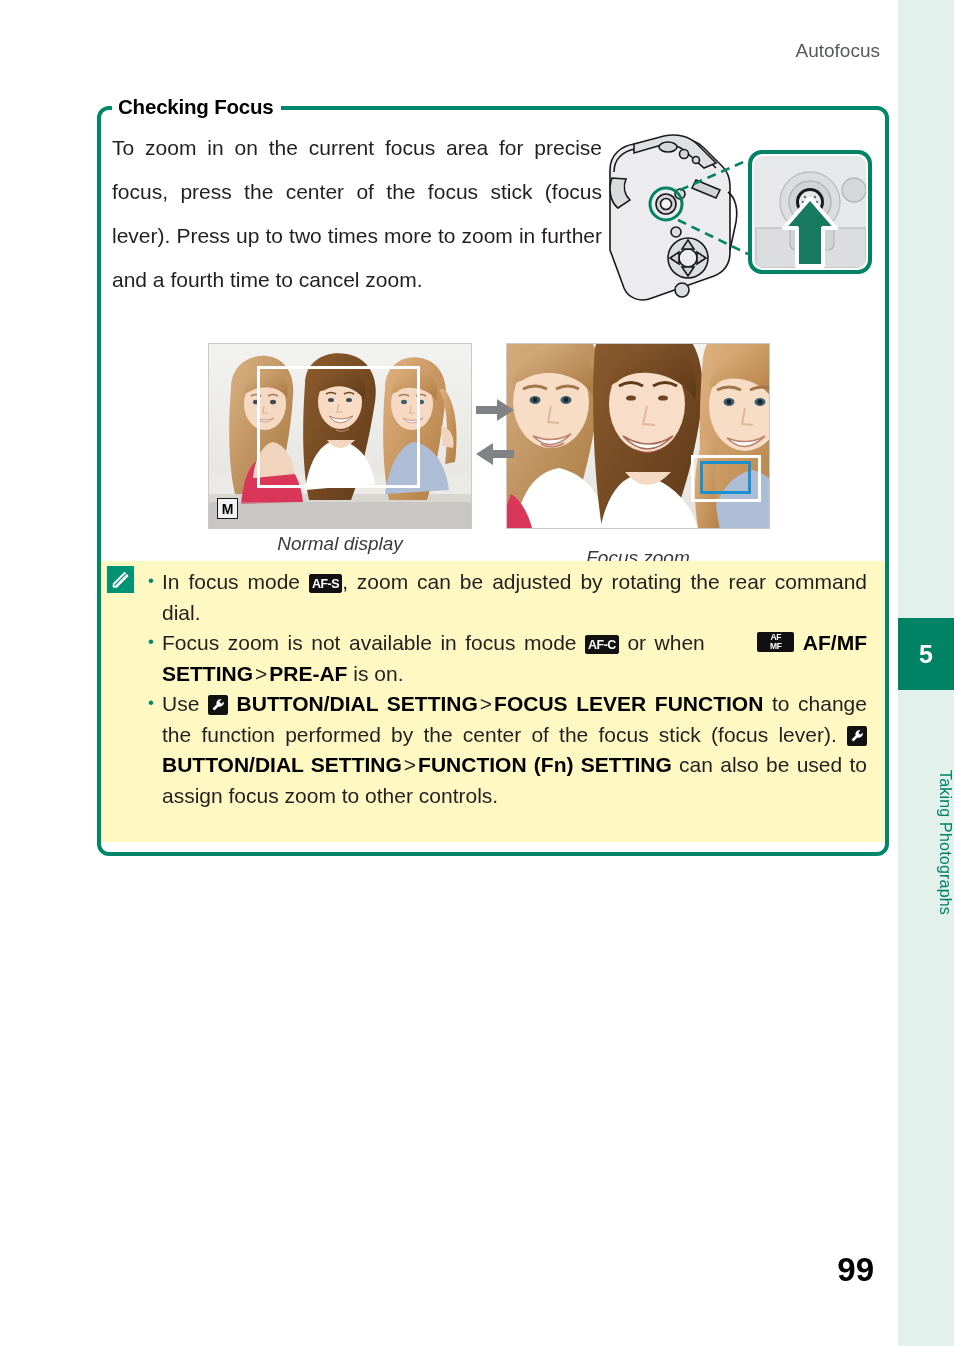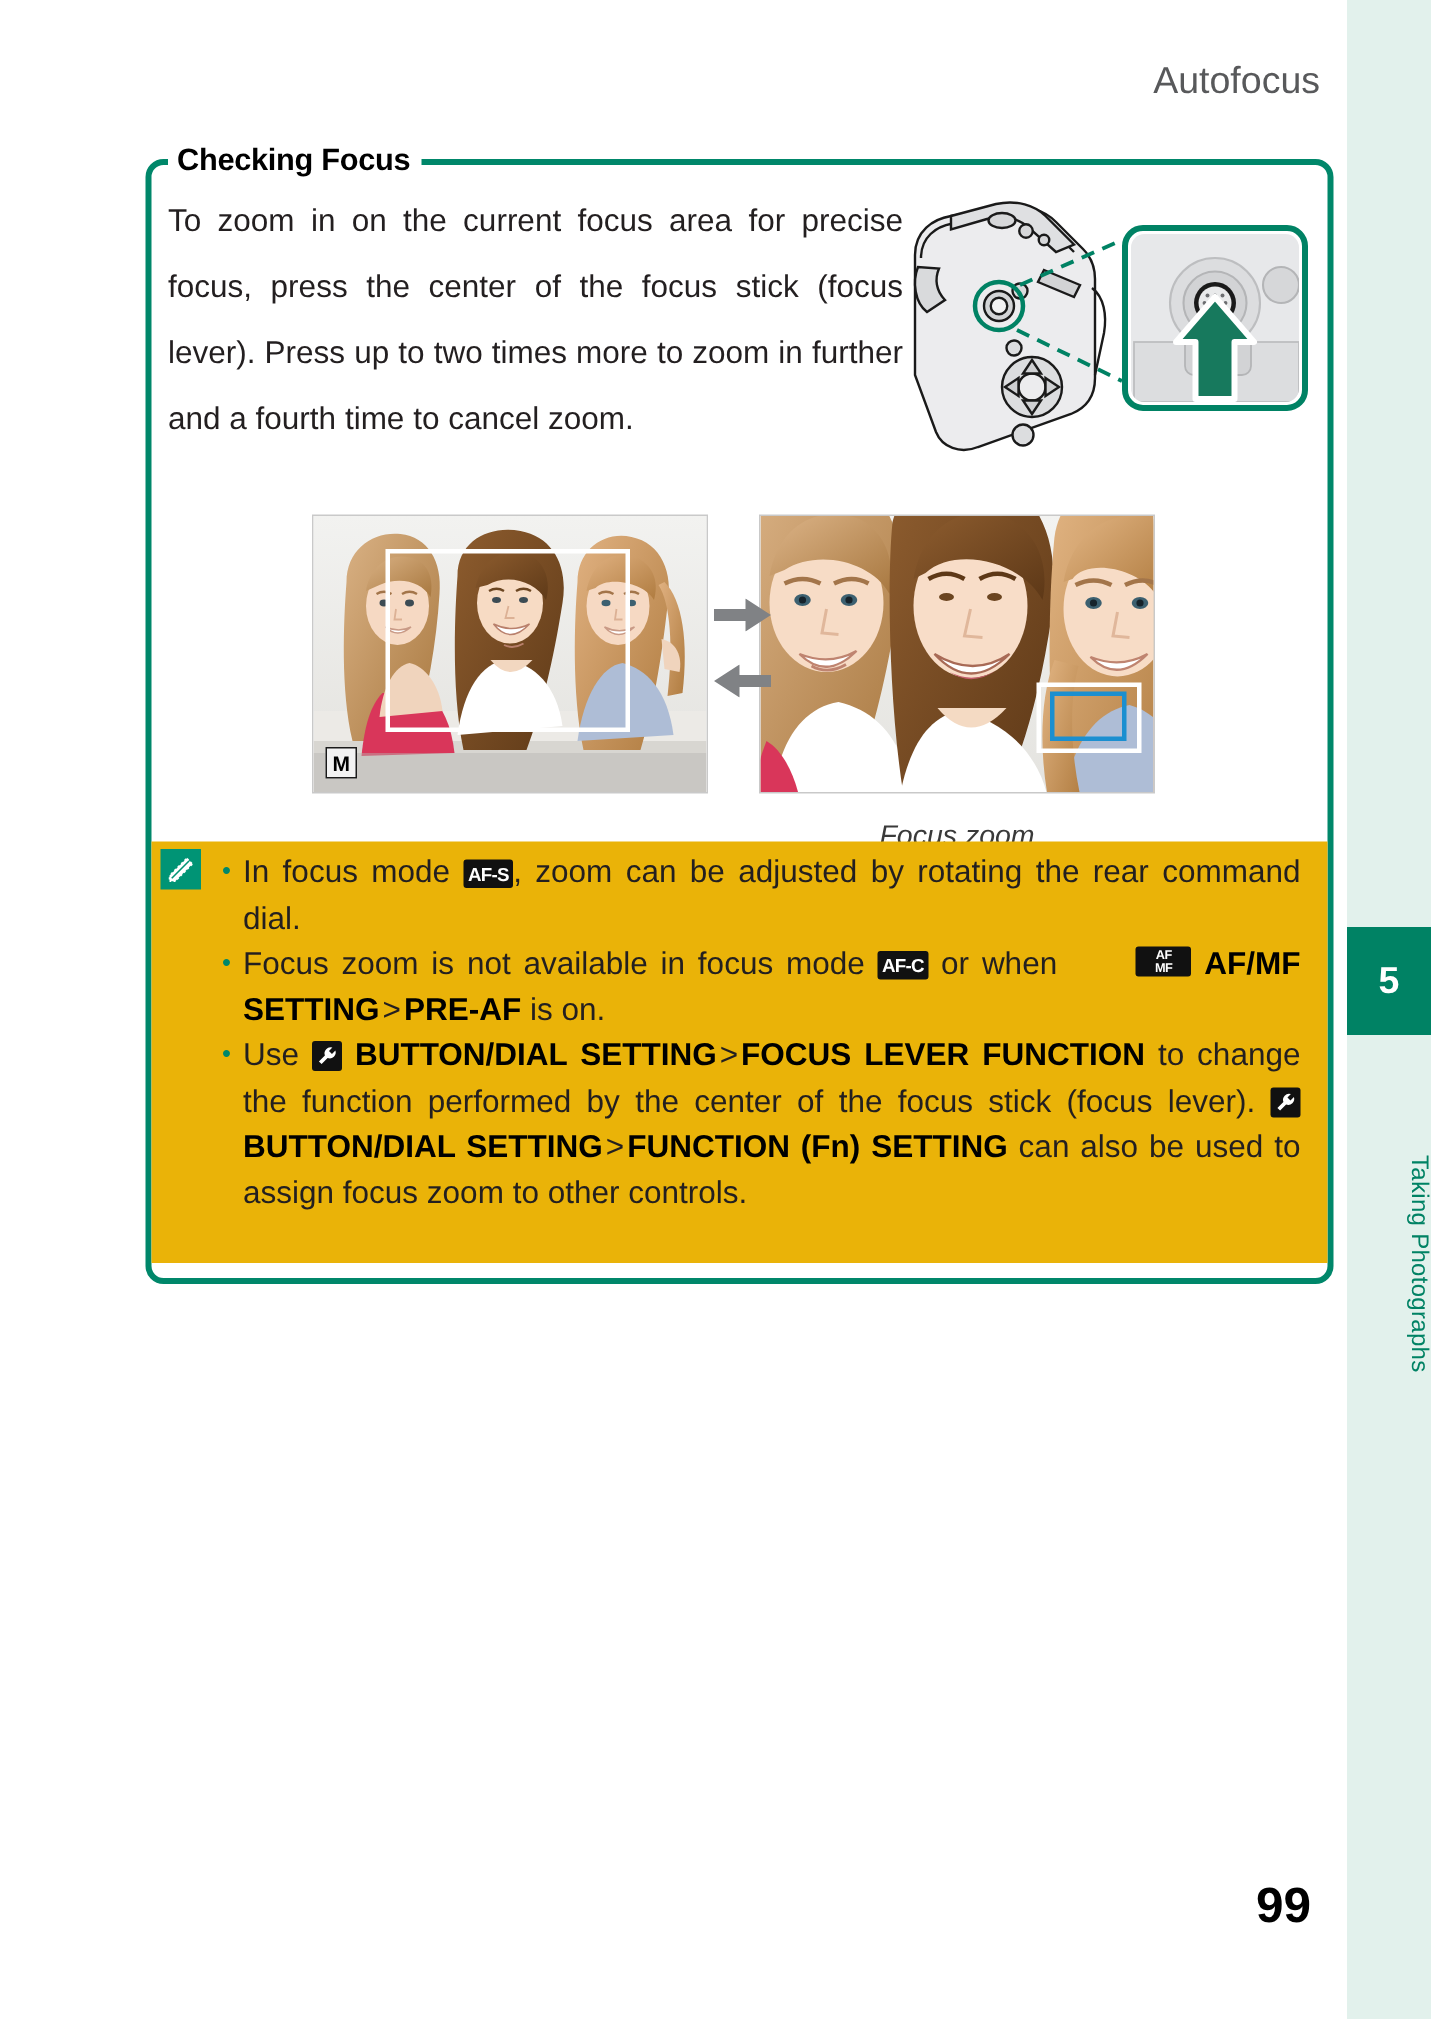--- a/index.html
+++ b/index.html
@@ -64,21 +64,21 @@
     box-sizing: border-box;
   }
 
   
   #running-header {
     position: absolute;
     top: 40px;
     left: 0;
     width: 880px;
     text-align: right;
-    font-size: 25px;
+    font-size: 19px;
     color: #58595b;
     font-weight: 300;
   }
 
   
   #callout-box {
     position: absolute;
     left: 97px;
     top: 106px;
     width: 792px;
@@ -213,21 +213,21 @@
     box-sizing: border-box;
   }
 
   
   #note-block {
     position: absolute;
     left: 101px;
     top: 561px;
     width: 784px;
     min-height: 281px;
-    background: #eab308;
+    background: #fef9c3;
   }
   #note-icon {
     position: absolute;
     left: 6px;
     top: 5px;
     width: 27px;
     height: 27px;
     background: #009475;
   }
   #note-list {
@@ -563,20 +563,21 @@
     <svg width="38" height="22" viewBox="0 0 38 22" xmlns="http://www.w3.org/2000/svg">
       <path class="arrow-glyph" d="M0,7 L21,7 L21,0 L38,11 L21,22 L21,15 L0,15 Z"></path>
     </svg>
   </div>
   <div class="flow-arrow" id="arrow-left">
     <svg width="38" height="22" viewBox="0 0 38 22" xmlns="http://www.w3.org/2000/svg">
       <path class="arrow-glyph" d="M38,7 L17,7 L17,0 L0,11 L17,22 L17,15 L38,15 Z"></path>
     </svg>
   </div>
 
+  <div class="sample-caption" id="caption-normal">Normal display</div>
   <div class="sample-caption" id="caption-zoom">Focus zoom</div>
 </div>
 
 <div id="note-block">
   <div id="note-icon">
     <svg width="27" height="27" viewBox="0 0 27 27" xmlns="http://www.w3.org/2000/svg">
       <path d="M5.5,17.5 L17.5,5.5 L22,10 L10,22 L5.5,22 Z" fill="#ffffff"></path>
       <path d="M5.5,17.5 L17.5,5.5 L22,10 L10,22 L5.5,22 Z" fill="none" stroke="#009475" stroke-width="1" stroke-dasharray="1.6,1.6"></path>
       <path d="M7.5,19.5 L19,8" stroke="#009475" stroke-width="1.1"></path>
     </svg>

